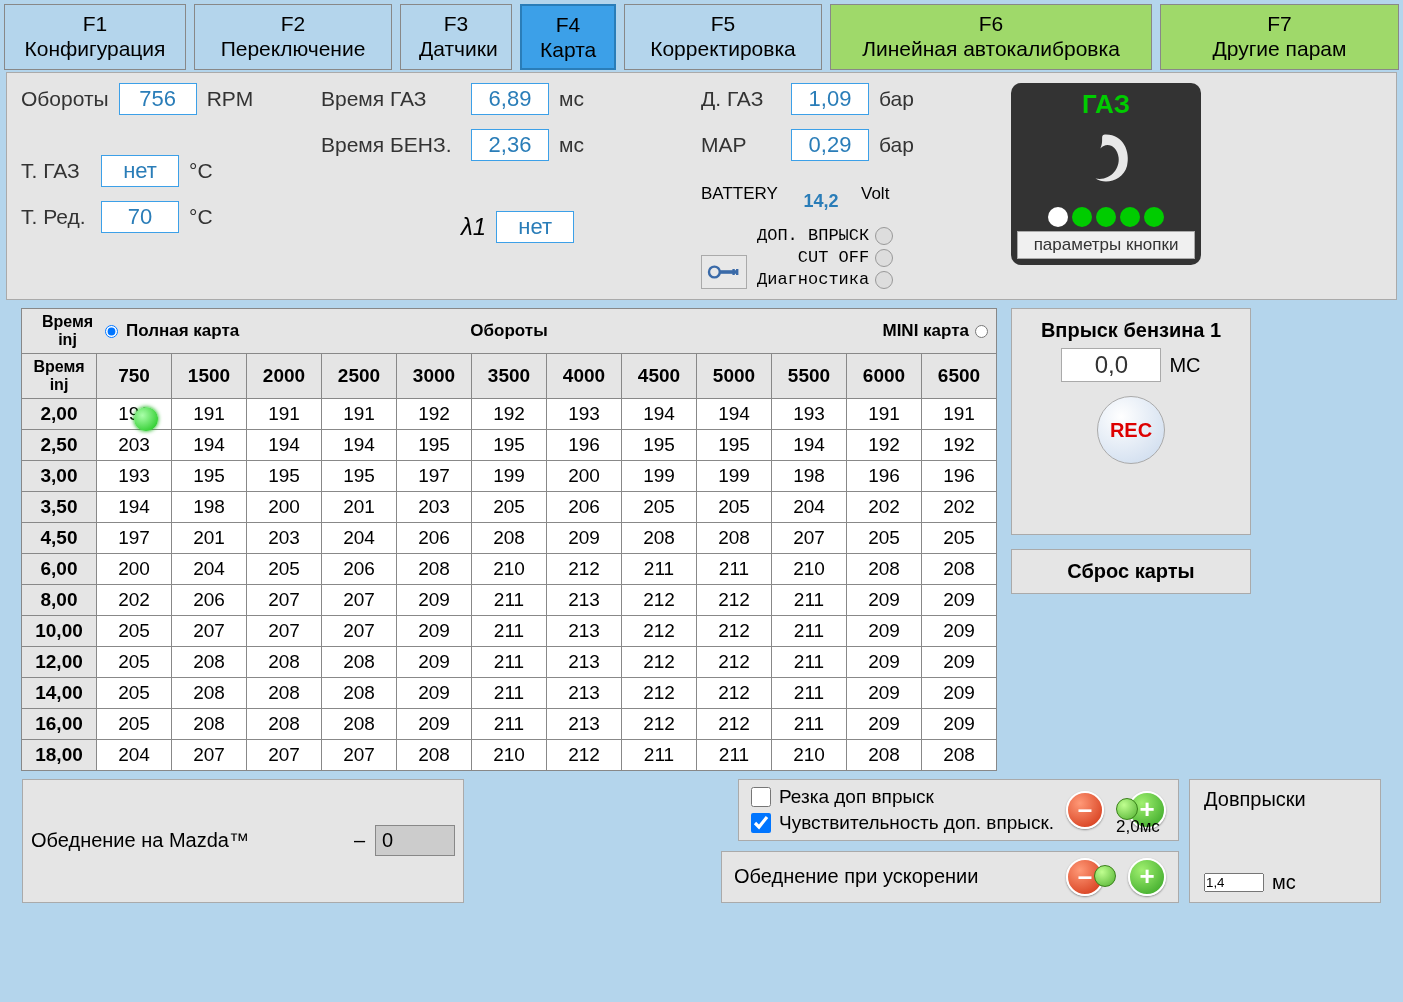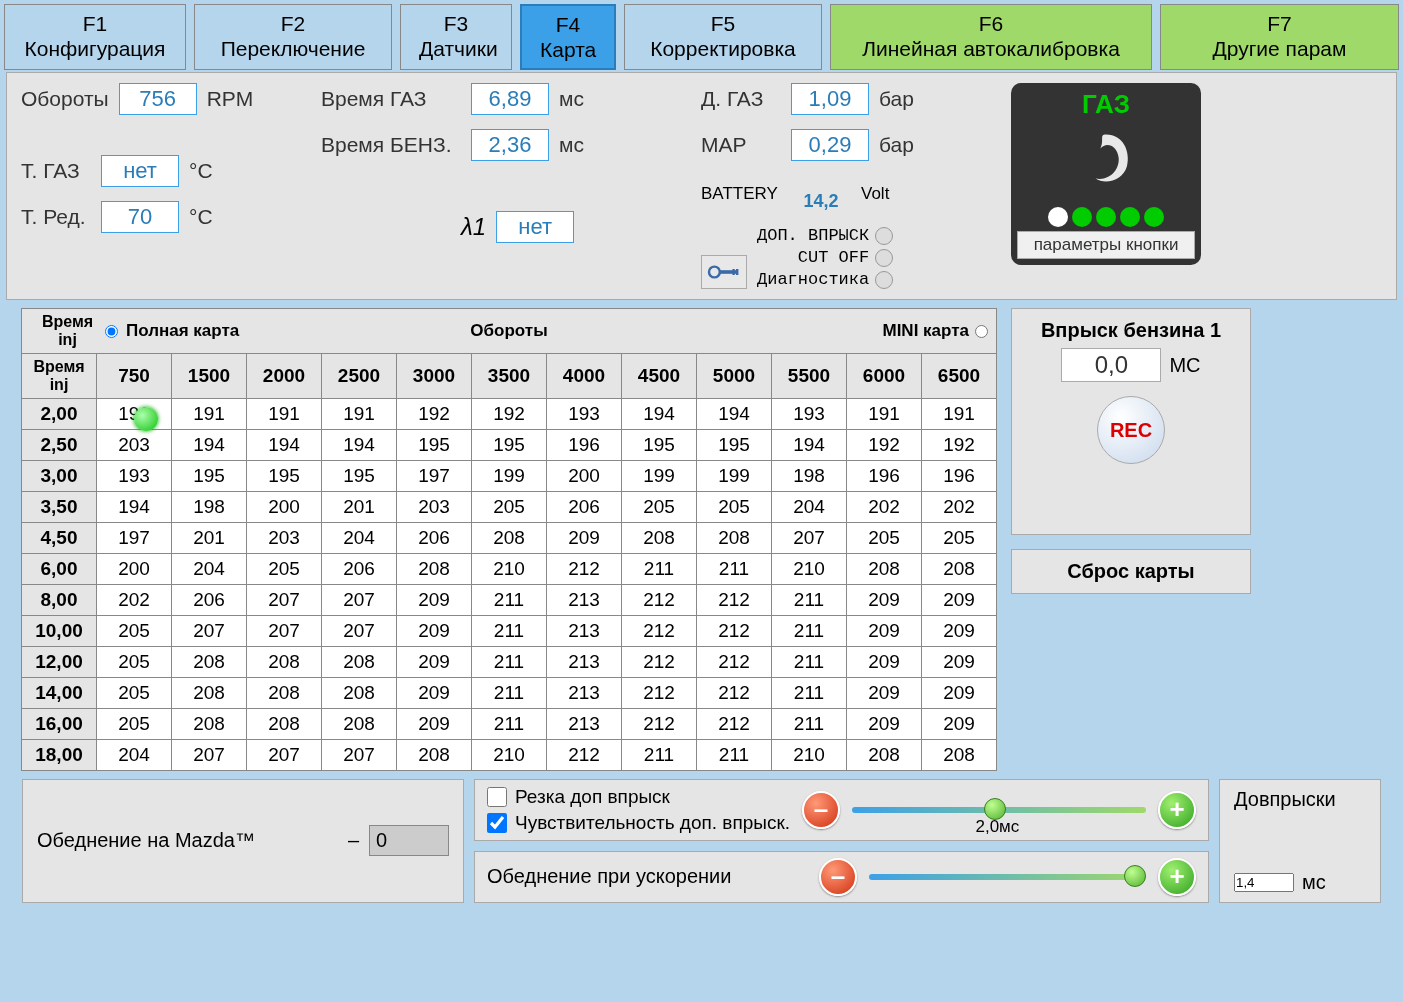--- a/index.html
+++ b/index.html
@@ -61,33 +61,33 @@
 
 .side-panel { flex: 0 0 auto; width: 240px; display: flex; flex-direction: column; gap: 14px; }
 .inj-box { background: #e5e5e5; border: 1px solid #aaa; padding: 10px; text-align: center; font-size: 20px; }
 .inj-val { display: inline-flex; align-items: center; gap: 8px; margin-top: 6px; }
 .inj-val .val-box { font-size: 24px; min-width: 100px; color: #333; border-color: #aaa; }
 .rec-btn { margin: 14px auto 0; width: 68px; height: 68px; border-radius: 50%; background: radial-gradient(circle at 35% 30%, #fff, #c8d8ec); border: 1px solid #aaa; display: flex; align-items: center; justify-content: center; color: #d00; font-weight: bold; font-size: 20px; cursor: pointer; }
 .reset-btn { background: #e5e5e5; border: 1px solid #aaa; padding: 10px; font-size: 20px; font-weight: bold; cursor: pointer; }
 
 
 .bottom-bar { display: flex; gap: 10px; padding: 0 22px 10px 22px; align-items: stretch; }
-.bt-box { background: #e5e5e5; border: 1px solid #aaa; padding: 8px 14px; font-size: 20px; display: flex; align-items: center; gap: 10px; }
+.bt-box { background: #e5e5e5; border: 1px solid #aaa; padding: 8px 8px; font-size: 20px; display: flex; align-items: center; gap: 10px; }
 .bt-box.mazda { width: 442px; }
 .bt-box .num-in { background: #ccc; border: 1px solid #888; width: 80px; padding: 3px 6px; font-size: 20px; }
-.bt-stack { display: flex; flex-direction: column; gap: 10px; flex: 1; }
+.bt-stack { display: flex; flex-direction: column; gap: 10px; flex: 1; align-items: flex-end; }
 .bt-slider-row { background: #e5e5e5; border: 1px solid #aaa; padding: 6px 12px; display: flex; align-items: center; gap: 12px; font-size: 20px; }
 .chk { width: 20px; height: 20px; }
 .round-btn { width: 38px; height: 38px; border-radius: 50%; border: 2px solid #fff; display: flex; align-items: center; justify-content: center; font-size: 26px; font-weight: bold; color: #fff; cursor: pointer; box-shadow: 0 1px 2px rgba(0,0,0,0.4); }
 .round-btn.minus { background: radial-gradient(circle at 35% 30%, #ff9977, #d03010); }
 .round-btn.plus { background: radial-gradient(circle at 35% 30%, #a0f070, #30a020); }
 .slider-track { position: relative; flex: 1; height: 6px; background: linear-gradient(to right, #3ca0e8, #9fd96a); border-radius: 3px; }
 .slider-thumb { position: absolute; top: -9px; width: 22px; height: 22px; border-radius: 50%; background: radial-gradient(circle at 35% 30%, #c0ff90, #50b030); border: 1px solid #388018; }
 .slider-label { position: absolute; top: 10px; font-size: 17px; white-space: nowrap; }
-.bt-right { width: 162px; background: #e5e5e5; border: 1px solid #aaa; padding: 8px 14px; display: flex; flex-direction: column; justify-content: space-between; font-size: 20px; }
+.bt-right { width: 192px; background: #e5e5e5; border: 1px solid #aaa; padding: 8px 14px; display: flex; flex-direction: column; justify-content: space-between; font-size: 20px; }
 .bt-right .num-in { width: 60px; }
 .chk-col { display: flex; flex-direction: column; gap: 4px; }
 .chk-col label { display: flex; align-items: center; gap: 8px; font-size: 19px; }
 </style>
 </head>
 <body>
 
 <div class="tabs">
   <div class="tab f1">
       <span>F1</span>

